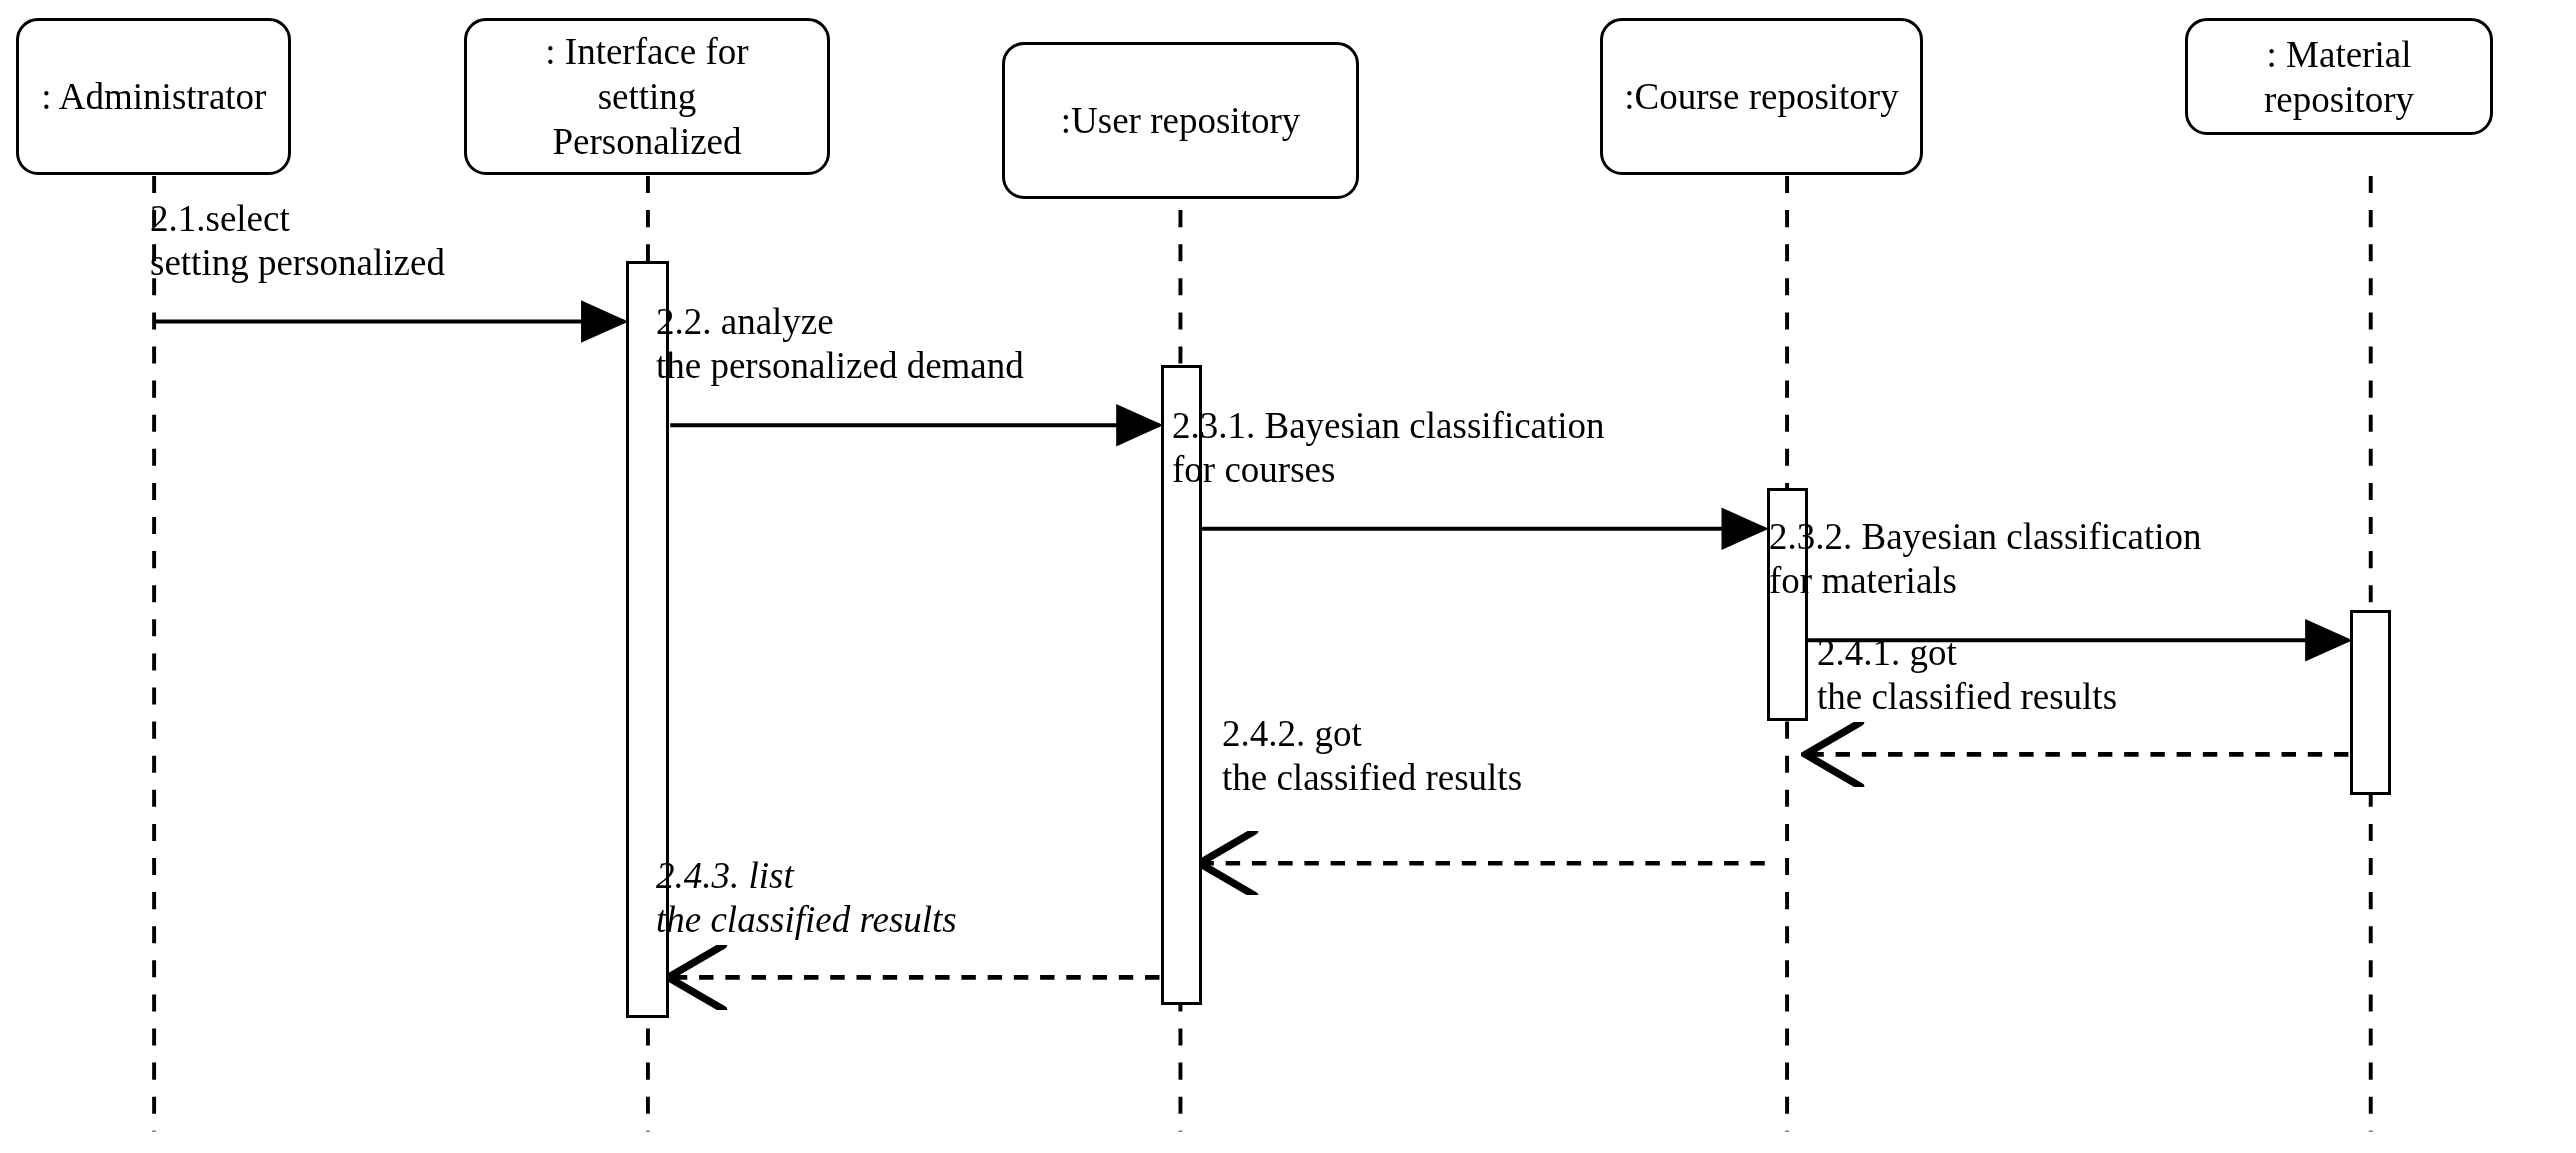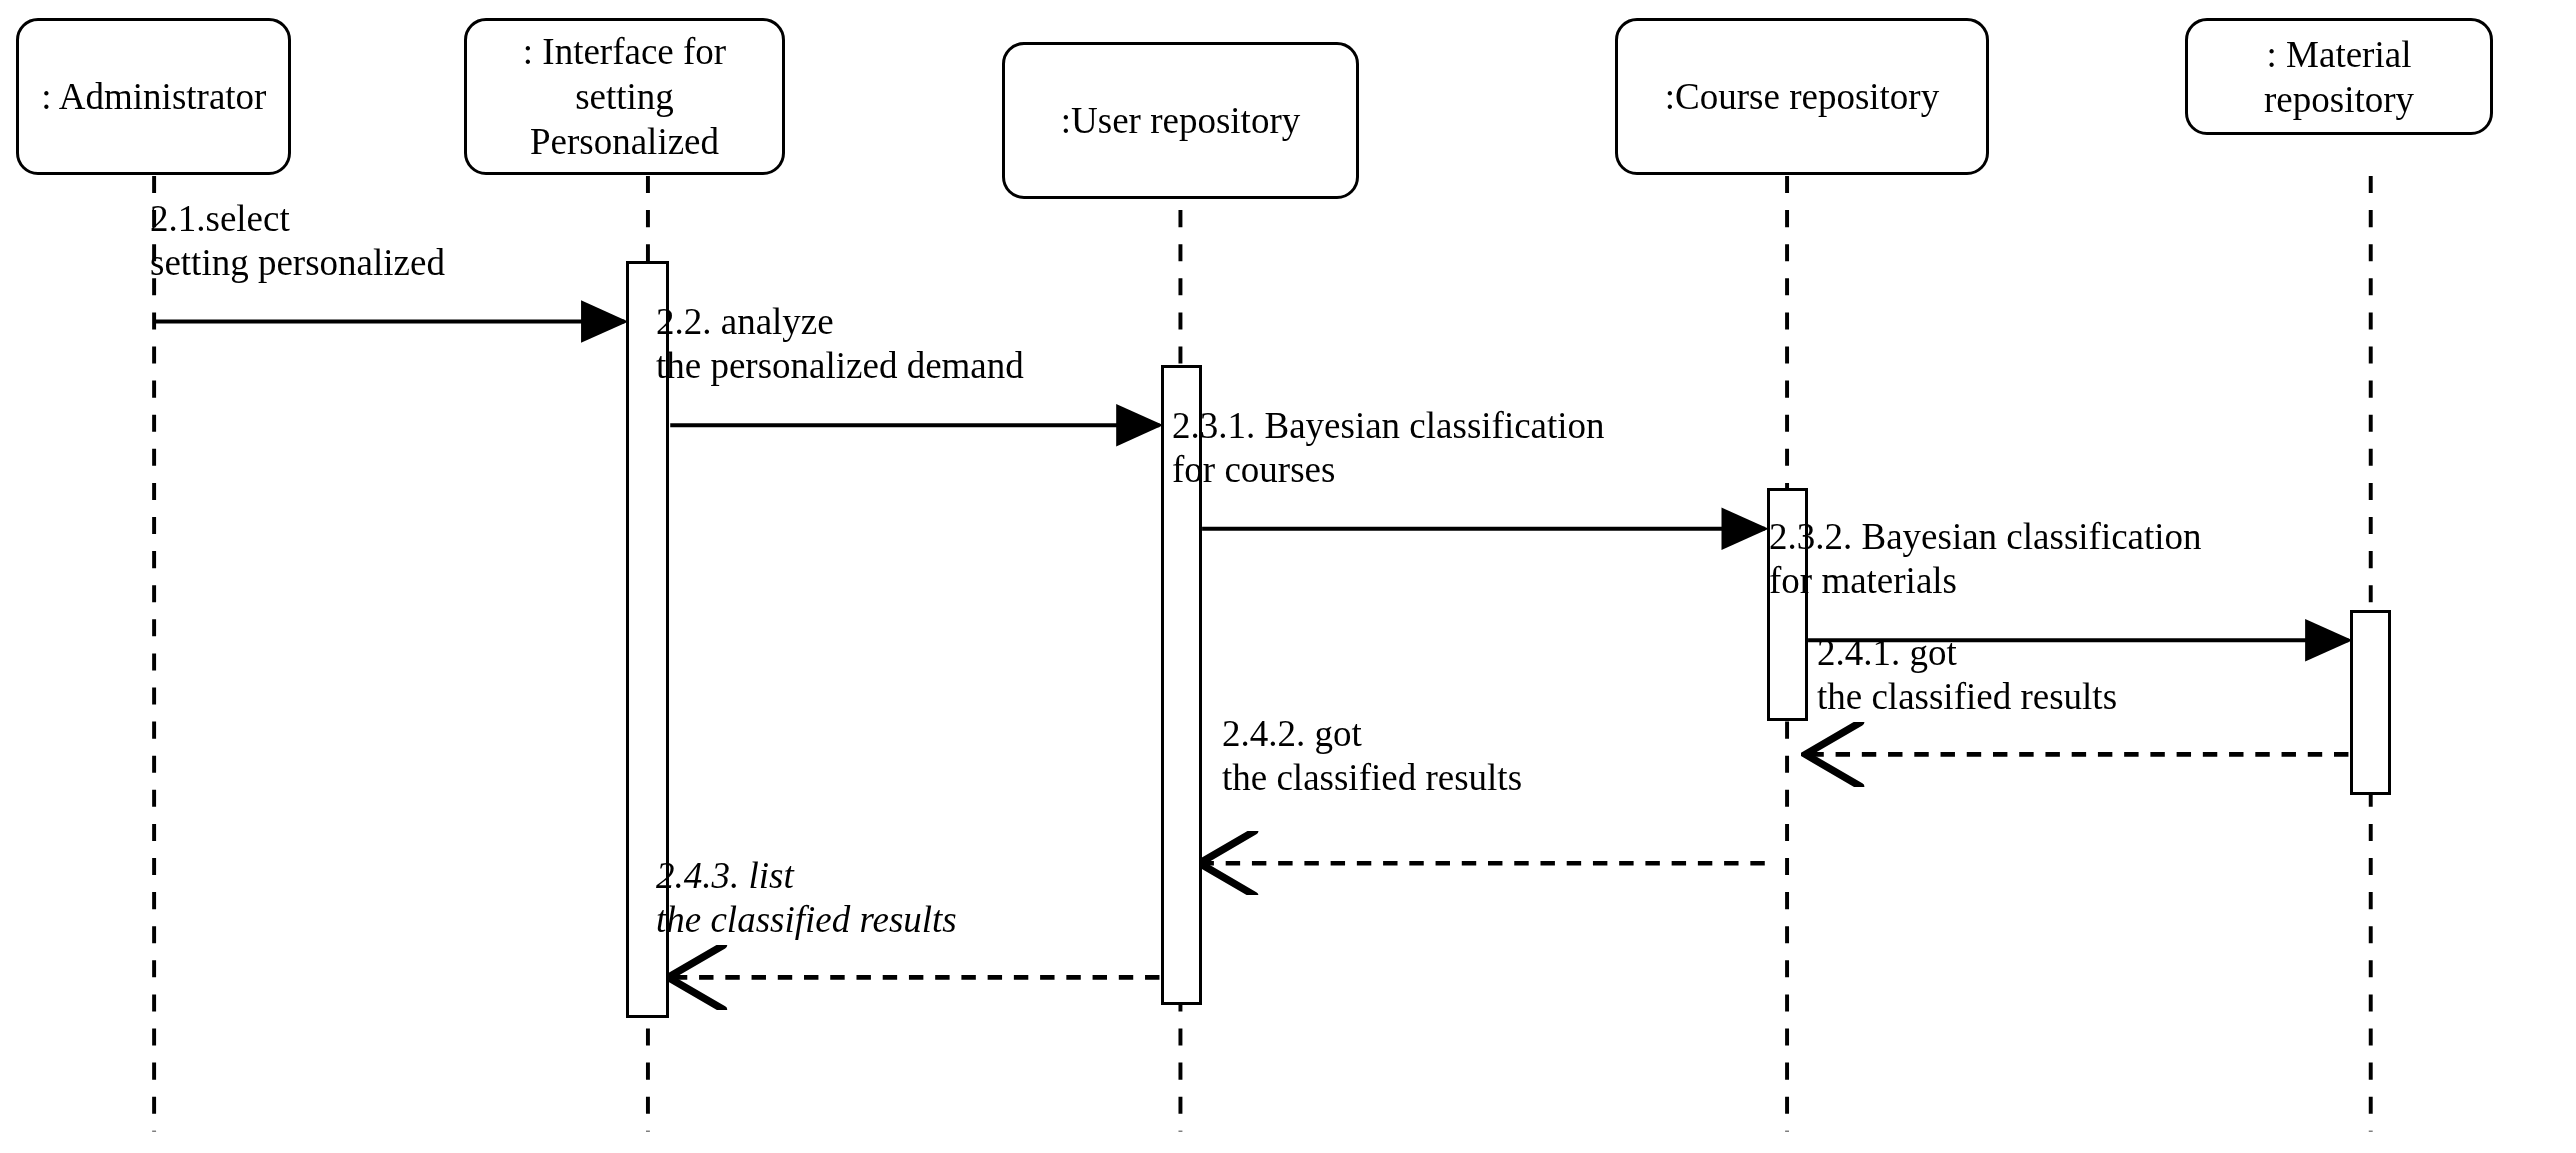--- a/index.html
+++ b/index.html
@@ -84,25 +84,25 @@
         <line x1="1833" x2="2691" y1="806" y2="806" stroke="#000000" stroke-width="6" marker-end="url(#arrow-filled)"></line>
         <line x1="2757" x2="3581" y1="976" y2="976" stroke="#000000" stroke-width="6" marker-end="url(#arrow-filled)"></line>
         <line x1="3581" x2="2760" y1="1150" y2="1150" stroke="#000000" stroke-width="7" stroke-dasharray="22 18" marker-end="url(#arrow-open)"></line>
         <line x1="2691" x2="1836" y1="1316" y2="1316" stroke="#000000" stroke-width="7" stroke-dasharray="22 18" marker-end="url(#arrow-open)"></line>
         <line x1="1768" x2="1026" y1="1490" y2="1490" stroke="#000000" stroke-width="7" stroke-dasharray="22 18" marker-end="url(#arrow-open)"></line>
       </g>
   </svg>
 
   <div id="lifeline-boxes">
       <div class="lifeline-box" style="left: 16.4px; top: 18.4px; width: 275px; height: 157px; text-align: right;">: Administrator</div>
-      <div class="lifeline-box" style="left: 464px; top: 18.4px; width: 321px; height: 157px;">: Interface for
+      <div class="lifeline-box" style="left: 464px; top: 18.4px; width: 366px; height: 157px;">: Interface for
 setting
 Personalized</div>
       <div class="lifeline-box" style="left: 1002px; top: 18.4px; width: 357px; height: 157px; margin-top: 24px;">:User repository</div>
-      <div class="lifeline-box" style="left: 1600px; top: 18.4px; width: 374px; height: 157px; margin-left: 15px;">:Course repository</div>
+      <div class="lifeline-box" style="left: 1600px; top: 18.4px; width: 323px; height: 157px;">:Course repository</div>
       <div class="lifeline-box" style="left: 2185px; top: 18.4px; width: 308px; height: 117px;">: Material
 repository</div>
     </div>
   <div id="activation-bars">
       <div class="activation-bar" style="left: 626px; top: 261px; width: 43px; height: 757px;"></div>
       <div class="activation-bar" style="left: 1161px; top: 365px; width: 41px; height: 640px;"></div>
       <div class="activation-bar" style="left: 1767px; top: 488px; width: 41px; height: 233px;"></div>
       <div class="activation-bar" style="left: 2350px; top: 610px; width: 41px; height: 185px;"></div>
     </div>
   <div id="message-labels">

